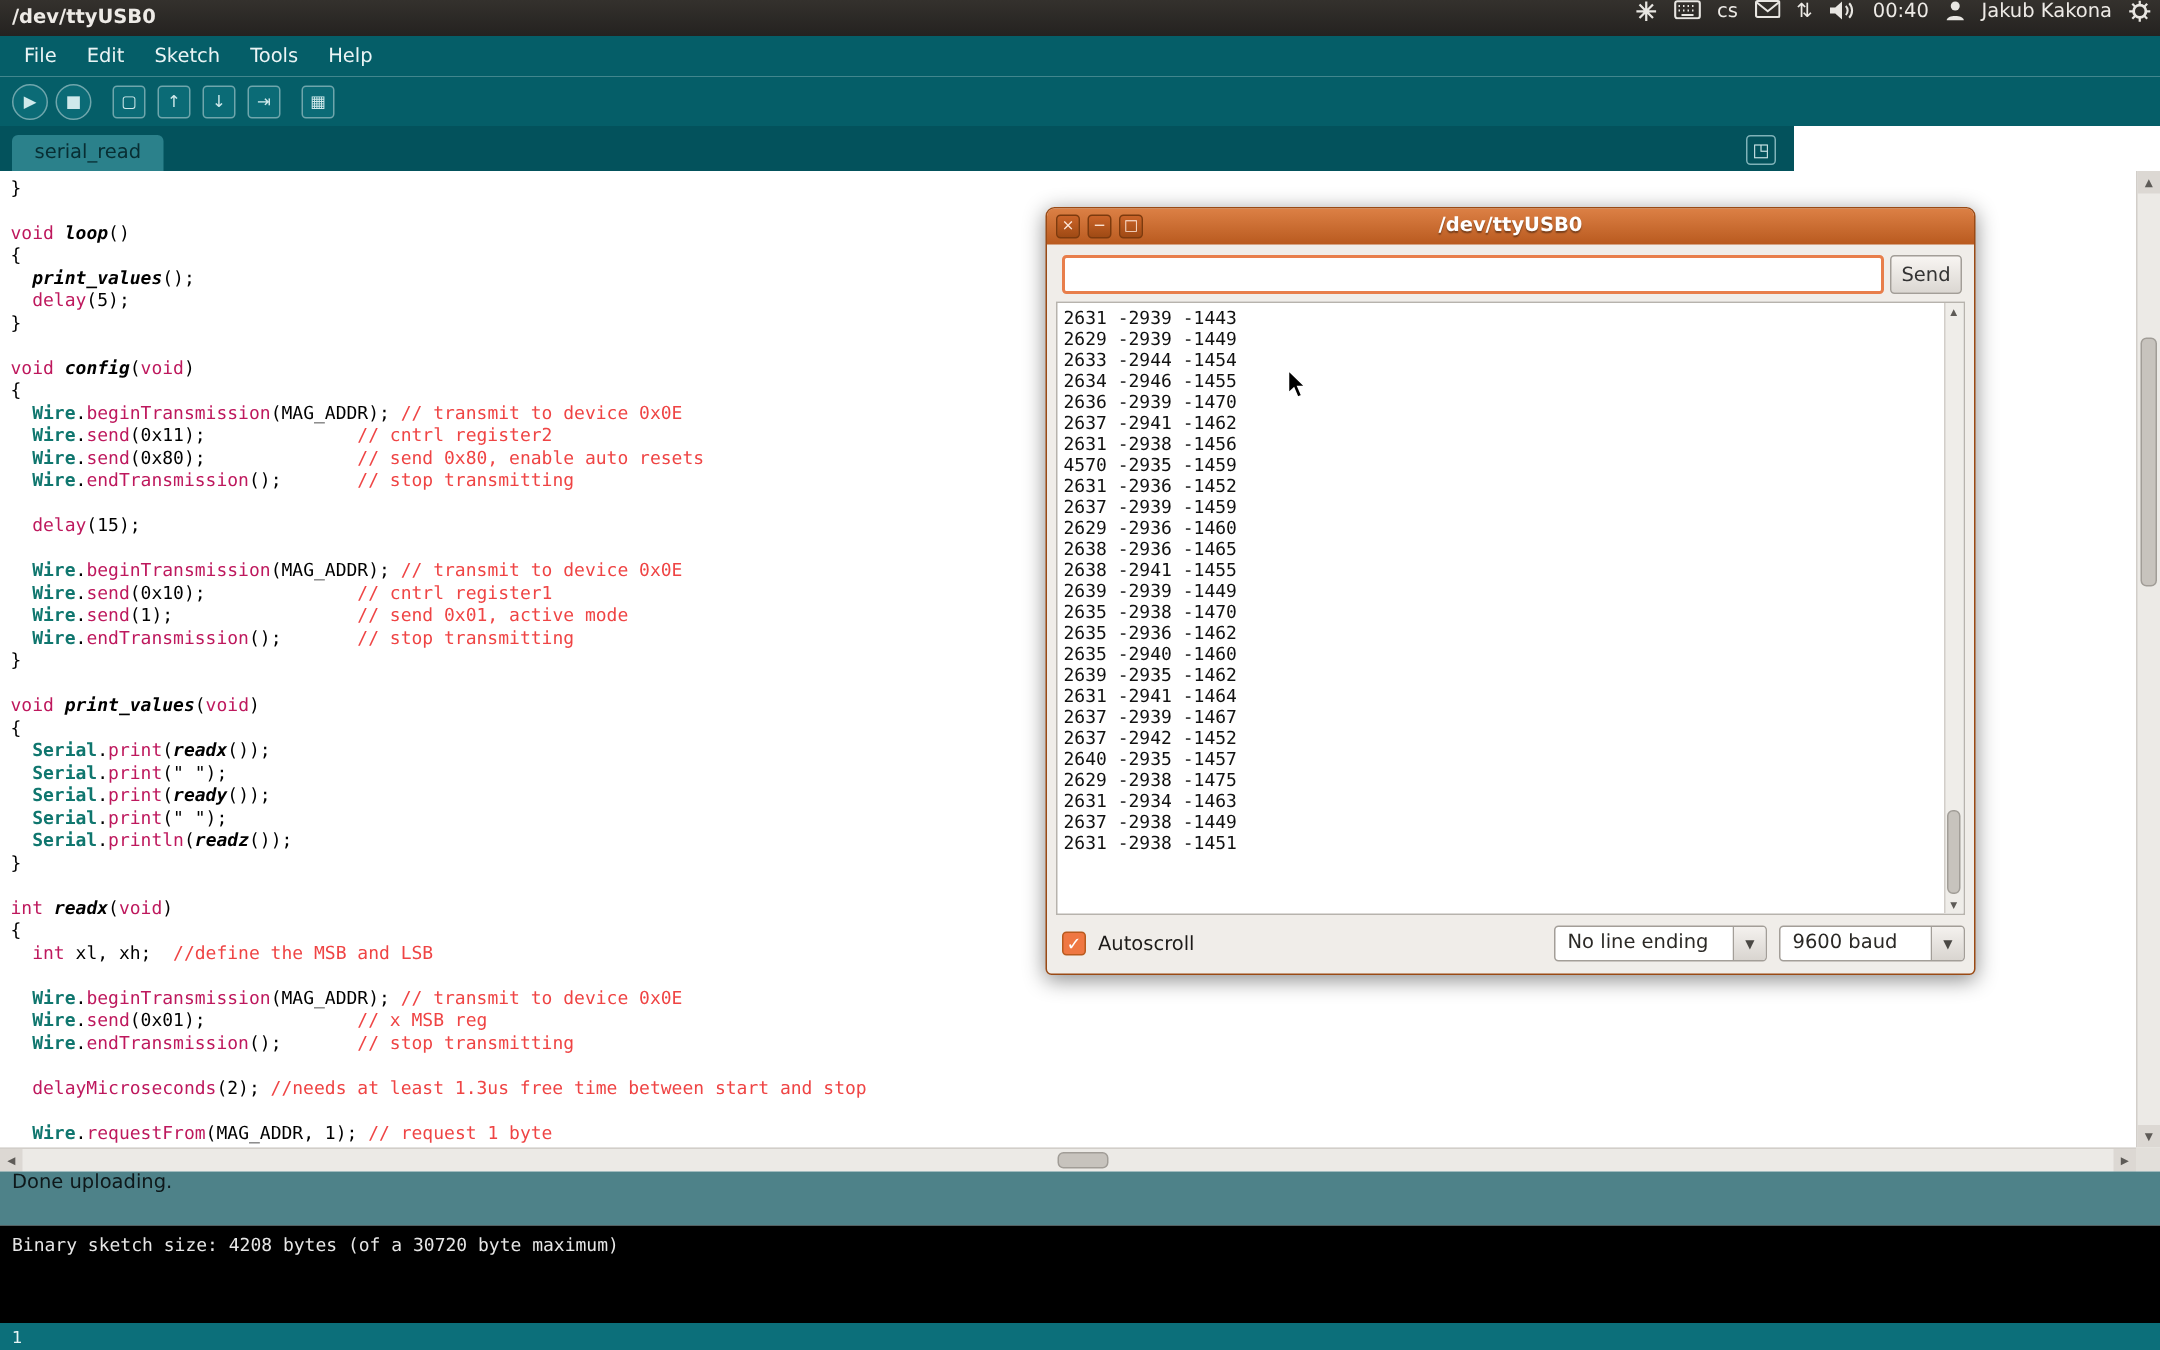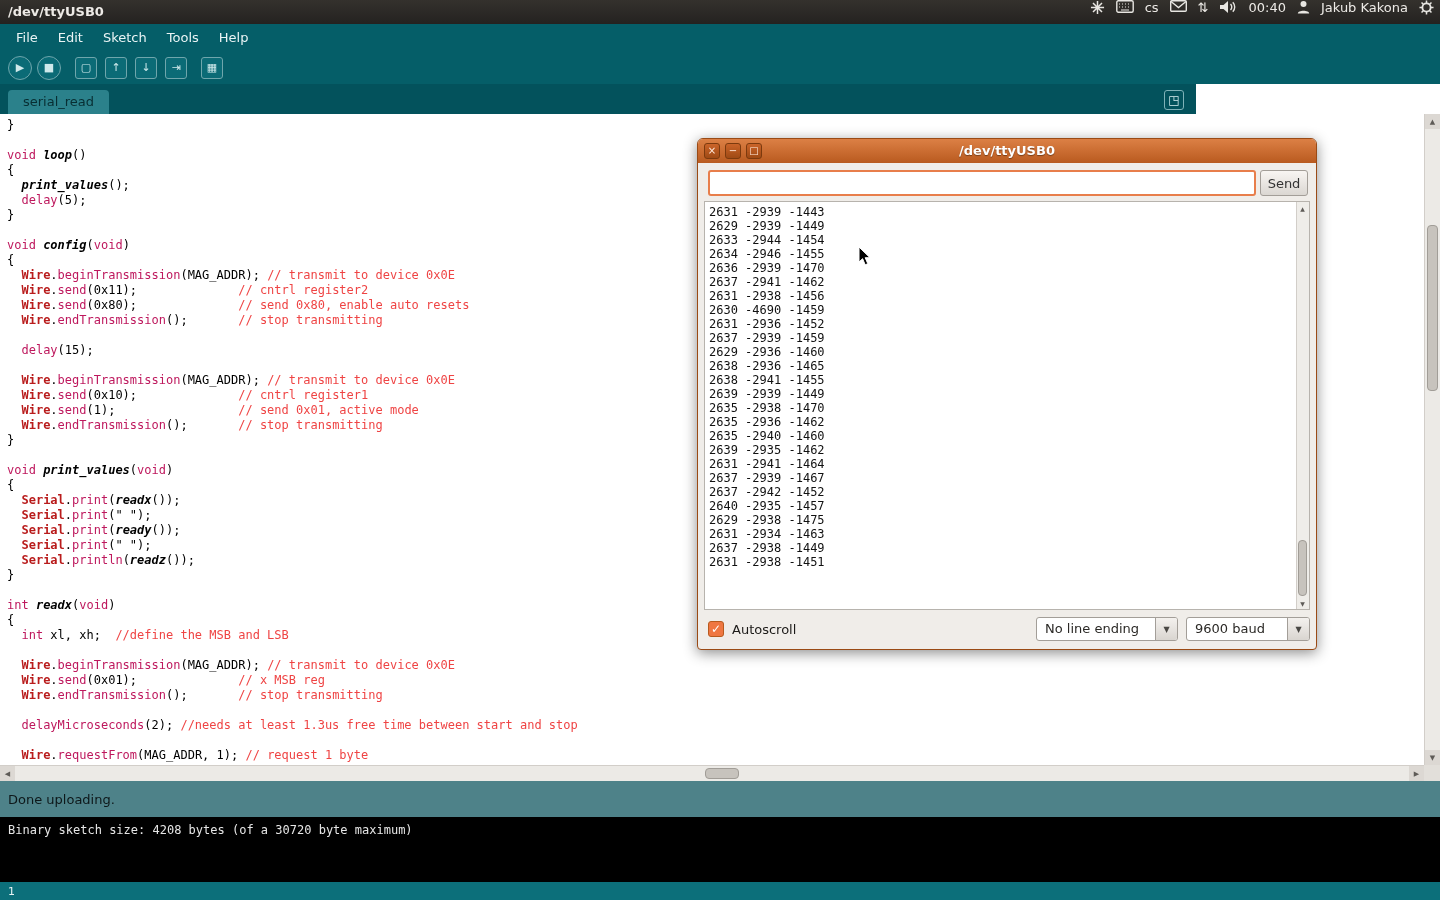--- a/index.html
+++ b/index.html
@@ -24,38 +24,38 @@
   .tab-bar{position:absolute;left:0;top:84px;width:1196px;height:30px;background:#03525C;}
   .tab-active{position:absolute;left:8px;bottom:0;height:24px;line-height:24px;padding:0 15px;background:#2B818B;color:#082E33;font-size:13px;border-radius:4px 4px 0 0;}
   .tab-menu-btn{position:absolute;right:12px;top:6px;width:18px;height:18px;border:1px solid #7FB2B8;border-radius:3px;color:#D5EBED;display:flex;align-items:center;justify-content:center;font-size:12px;}
 
   
   .editor{position:absolute;left:0;top:114px;width:1424px;height:651px;background:#fff;overflow:hidden;}
   .code{padding:4px 0 0 7px;}
   .code-line{font-family:"DejaVu Sans Mono",monospace;font-size:12px;line-height:15px;white-space:pre;color:#000;}
   .tok-c{color:#ef4444;}
   .tok-o{color:#be185d;}
-  .tok-ko{color:#b91c1c;font-weight:bold;}
+  .tok-ko{color:#0f766e;font-weight:bold;}
   .tok-f{font-weight:bold;font-style:italic;}
 
   
   .vscroll{position:absolute;left:1424px;top:114px;width:16px;height:651px;background:#ECEAE6;border-left:1px solid #D2CEC9;box-sizing:border-box;}
   .vscroll .arr{position:absolute;left:0;width:15px;height:15px;display:flex;align-items:center;justify-content:center;font-size:7px;color:#5E5B57;background:#DCD8D3;}
   .vscroll .arr.up{top:0;}
   .vscroll .arr.down{bottom:0;}
   .vscroll .thumb{position:absolute;left:2px;top:111px;width:11px;height:166px;background:#C7C3BD;border:1px solid #A19D97;border-radius:4px;box-sizing:border-box;}
   .hscroll{position:absolute;left:0;top:765px;width:1424px;height:16px;background:#ECEAE6;border-top:1px solid #D2CEC9;box-sizing:border-box;}
   .hscroll .arr{position:absolute;top:0;width:15px;height:15px;display:flex;align-items:center;justify-content:center;font-size:7px;color:#5E5B57;background:#DCD8D3;}
   .hscroll .arr.left{left:0;}
   .hscroll .arr.right{right:0;}
   .hscroll .thumb{position:absolute;left:705px;top:2px;width:34px;height:11px;background:#C7C3BD;border:1px solid #A19D97;border-radius:4px;box-sizing:border-box;}
   .scroll-corner{position:absolute;left:1424px;top:765px;width:16px;height:16px;background:#E2DFDA;}
 
   
-  .status-band{position:absolute;left:0;top:781px;width:1440px;height:36px;background:#4E8289;display:flex;align-items:center;padding-left:8px;box-sizing:border-box;color:#0E181A;font-size:13px;}
+  .status-band{position:absolute;left:0;top:781px;width:1440px;height:36px;background:#4E8289;display:flex;align-items:flex-start;padding-left:8px;box-sizing:border-box;color:#0E181A;font-size:13px;}
   .console{position:absolute;left:0;top:817px;width:1440px;height:65px;background:#000;color:#E6E6E6;font-family:"DejaVu Sans Mono",monospace;font-size:12px;padding:6px 8px;box-sizing:border-box;}
   .footer-band{position:absolute;left:0;top:882px;width:1440px;height:18px;background:#0C6F7A;color:#E8F4F5;font-size:11px;display:flex;align-items:center;padding-left:8px;box-sizing:border-box;}
 
   
   .sm-window{position:absolute;left:697px;top:138px;width:620px;height:512px;background:#F0EDE9;border:1px solid #9A4A15;border-radius:6px 6px 4px 4px;box-shadow:0 3px 14px rgba(0,0,0,.45);box-sizing:border-box;}
   .sm-titlebar{position:absolute;left:0;top:0;width:100%;height:24px;background:linear-gradient(#DC8045,#B95A1F);border-radius:5px 5px 0 0;}
   .sm-title{position:absolute;left:0;top:0;width:100%;text-align:center;line-height:24px;color:#fff;font-weight:bold;font-size:13px;text-shadow:0 1px 1px rgba(0,0,0,.4);}
   .sm-btns{position:absolute;left:6px;top:4px;display:flex;gap:5px;}
   .sm-btn{width:16px;height:16px;background:linear-gradient(#CB6429,#9F4A14);border:1px solid #7C3A0E;border-radius:3px;color:#FFE9DC;font-size:10px;line-height:14px;text-align:center;box-sizing:border-box;}
   .sm-input{position:absolute;left:10px;top:31px;width:548px;height:26px;border:2px solid #E87E4B;border-radius:3px;background:#fff;box-sizing:border-box;font-size:13px;padding:0 6px;outline:none;font-family:"DejaVu Sans",sans-serif;}
@@ -252,21 +252,21 @@
     <button class="sm-send">Send</button>
     <div class="sm-output">
       <div class="sm-lines" id="serial-lines">
           <div class="sm-line">2631 -2939 -1443</div>
           <div class="sm-line">2629 -2939 -1449</div>
           <div class="sm-line">2633 -2944 -1454</div>
           <div class="sm-line">2634 -2946 -1455</div>
           <div class="sm-line">2636 -2939 -1470</div>
           <div class="sm-line">2637 -2941 -1462</div>
           <div class="sm-line">2631 -2938 -1456</div>
-          <div class="sm-line">2630 -4690 -1459</div>
+          <div class="sm-line">4570 -2935 -1459</div>
           <div class="sm-line">2631 -2936 -1452</div>
           <div class="sm-line">2637 -2939 -1459</div>
           <div class="sm-line">2629 -2936 -1460</div>
           <div class="sm-line">2638 -2936 -1465</div>
           <div class="sm-line">2638 -2941 -1455</div>
           <div class="sm-line">2639 -2939 -1449</div>
           <div class="sm-line">2635 -2938 -1470</div>
           <div class="sm-line">2635 -2936 -1462</div>
           <div class="sm-line">2635 -2940 -1460</div>
           <div class="sm-line">2639 -2935 -1462</div>

